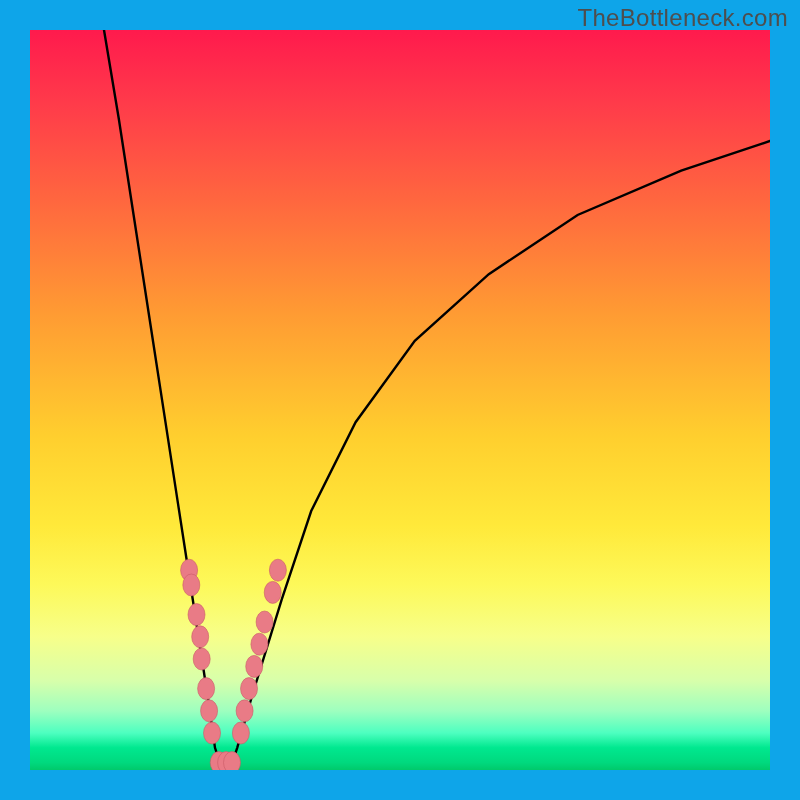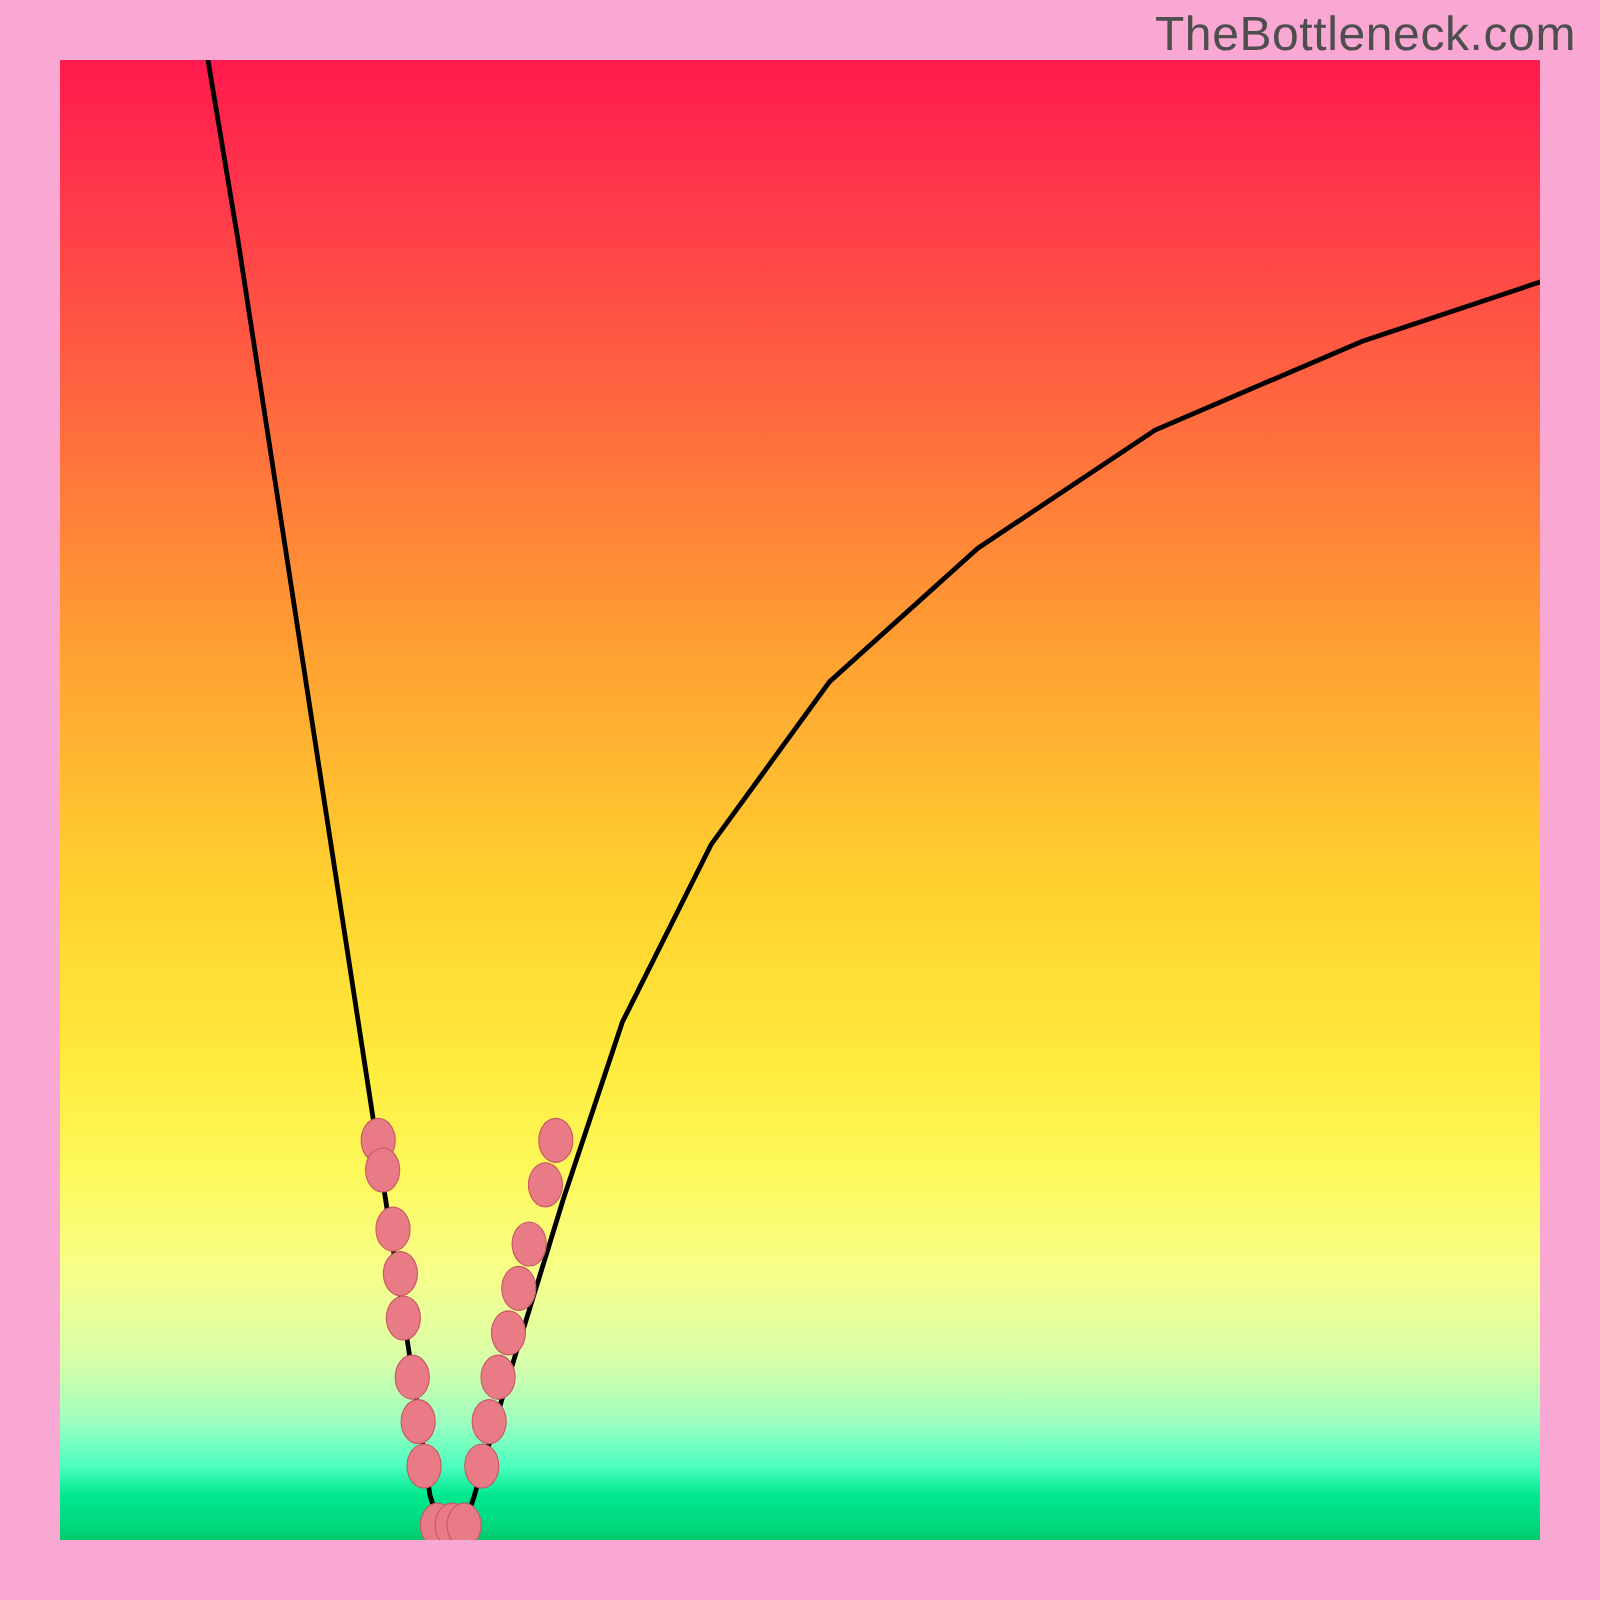--- a/index.html
+++ b/index.html
@@ -10,21 +10,21 @@
     overflow: hidden;
     background: #000;
     font-family: Arial, Helvetica, sans-serif;
   }
   .frame {
     position: absolute;
     left: 0;
     top: 0;
     width: 800px;
     height: 800px;
-    background: #f9a8d4;
+    background: #0ea5e9;
   }
   .plot {
     position: absolute;
     left: 30px;
     top: 30px;
     width: 740px;
     height: 740px;
     background: linear-gradient(
       to bottom,
       #ff1a4d 0%,

